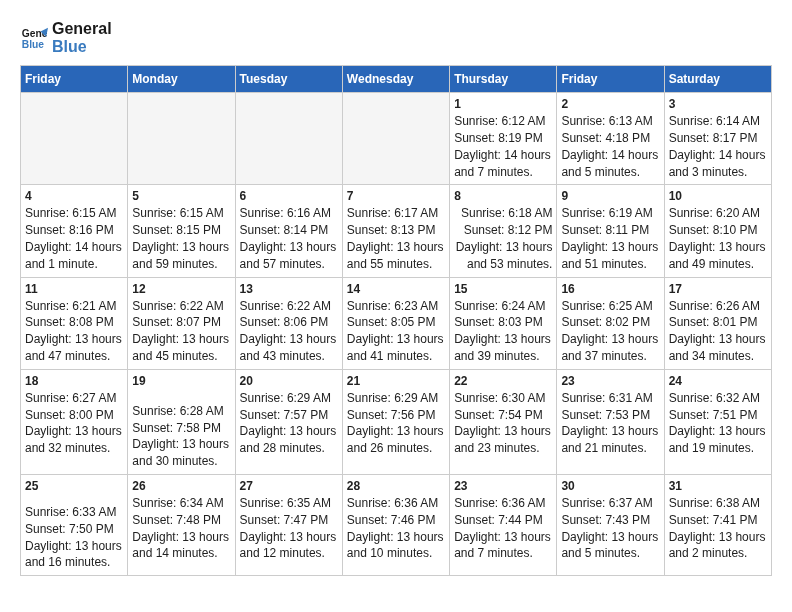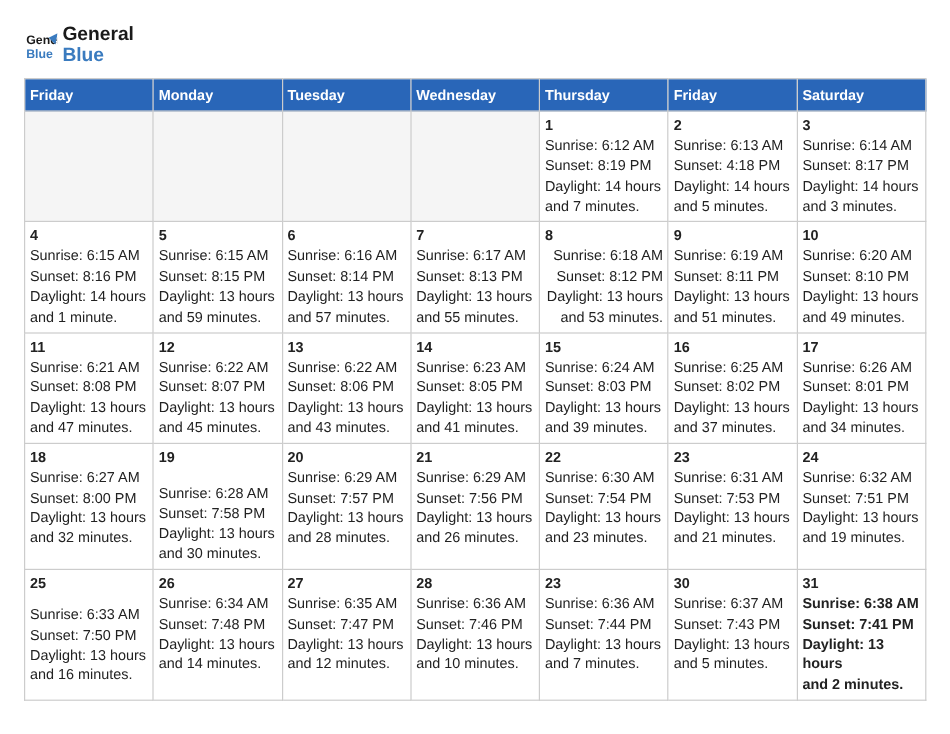--- a/index.html
+++ b/index.html
@@ -322,20 +322,20 @@
         </td>
         <td>
           <div class="day-num">30</div>
           <div class="day-info" style="white-space: pre-line;">Sunrise: 6:37 AM
 Sunset: 7:43 PM
 Daylight: 13 hours
 and 5 minutes.</div>
         </td>
         <td>
           <div class="day-num">31</div>
-          <div class="day-info" style="white-space: pre-line; font-weight: bold;">Sunrise: 6:38 AM
+          <div class="day-info" style="white-space: pre-line;">Sunrise: 6:38 AM
 Sunset: 7:41 PM
 Daylight: 13 hours
 and 2 minutes.</div>
         </td>
       </tr>
     </tbody>
 </table>
 
 </body></html>

